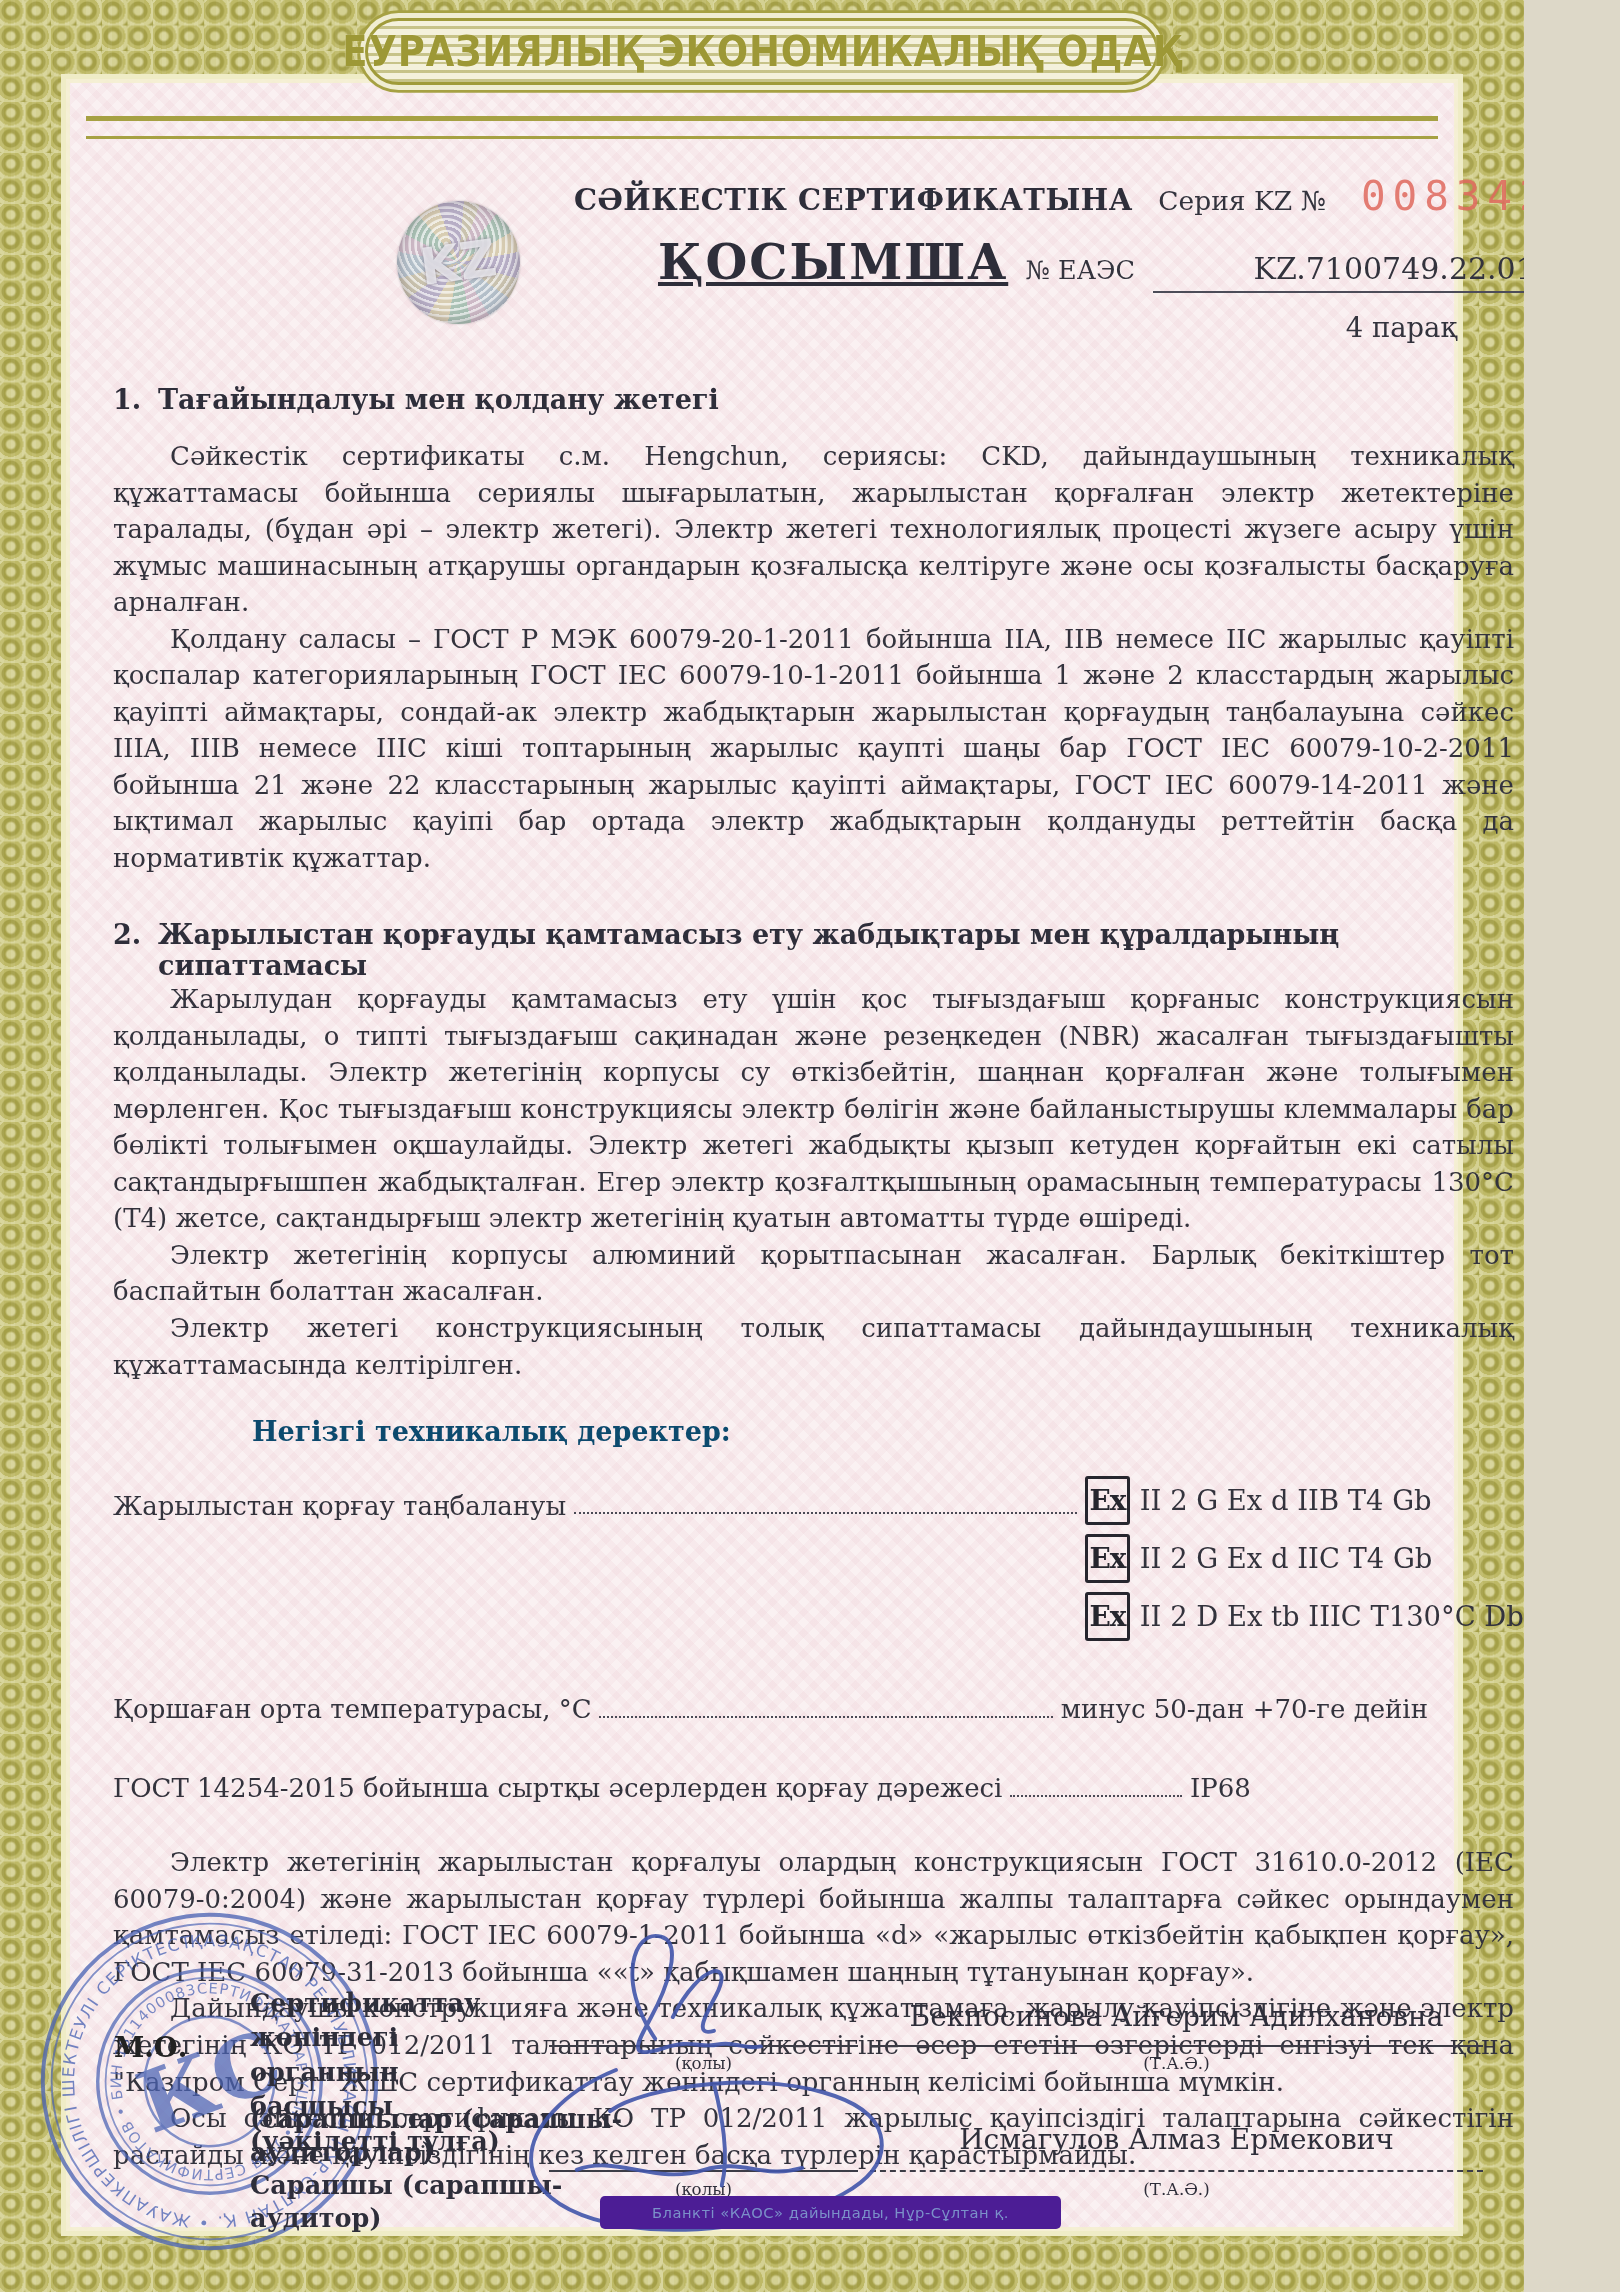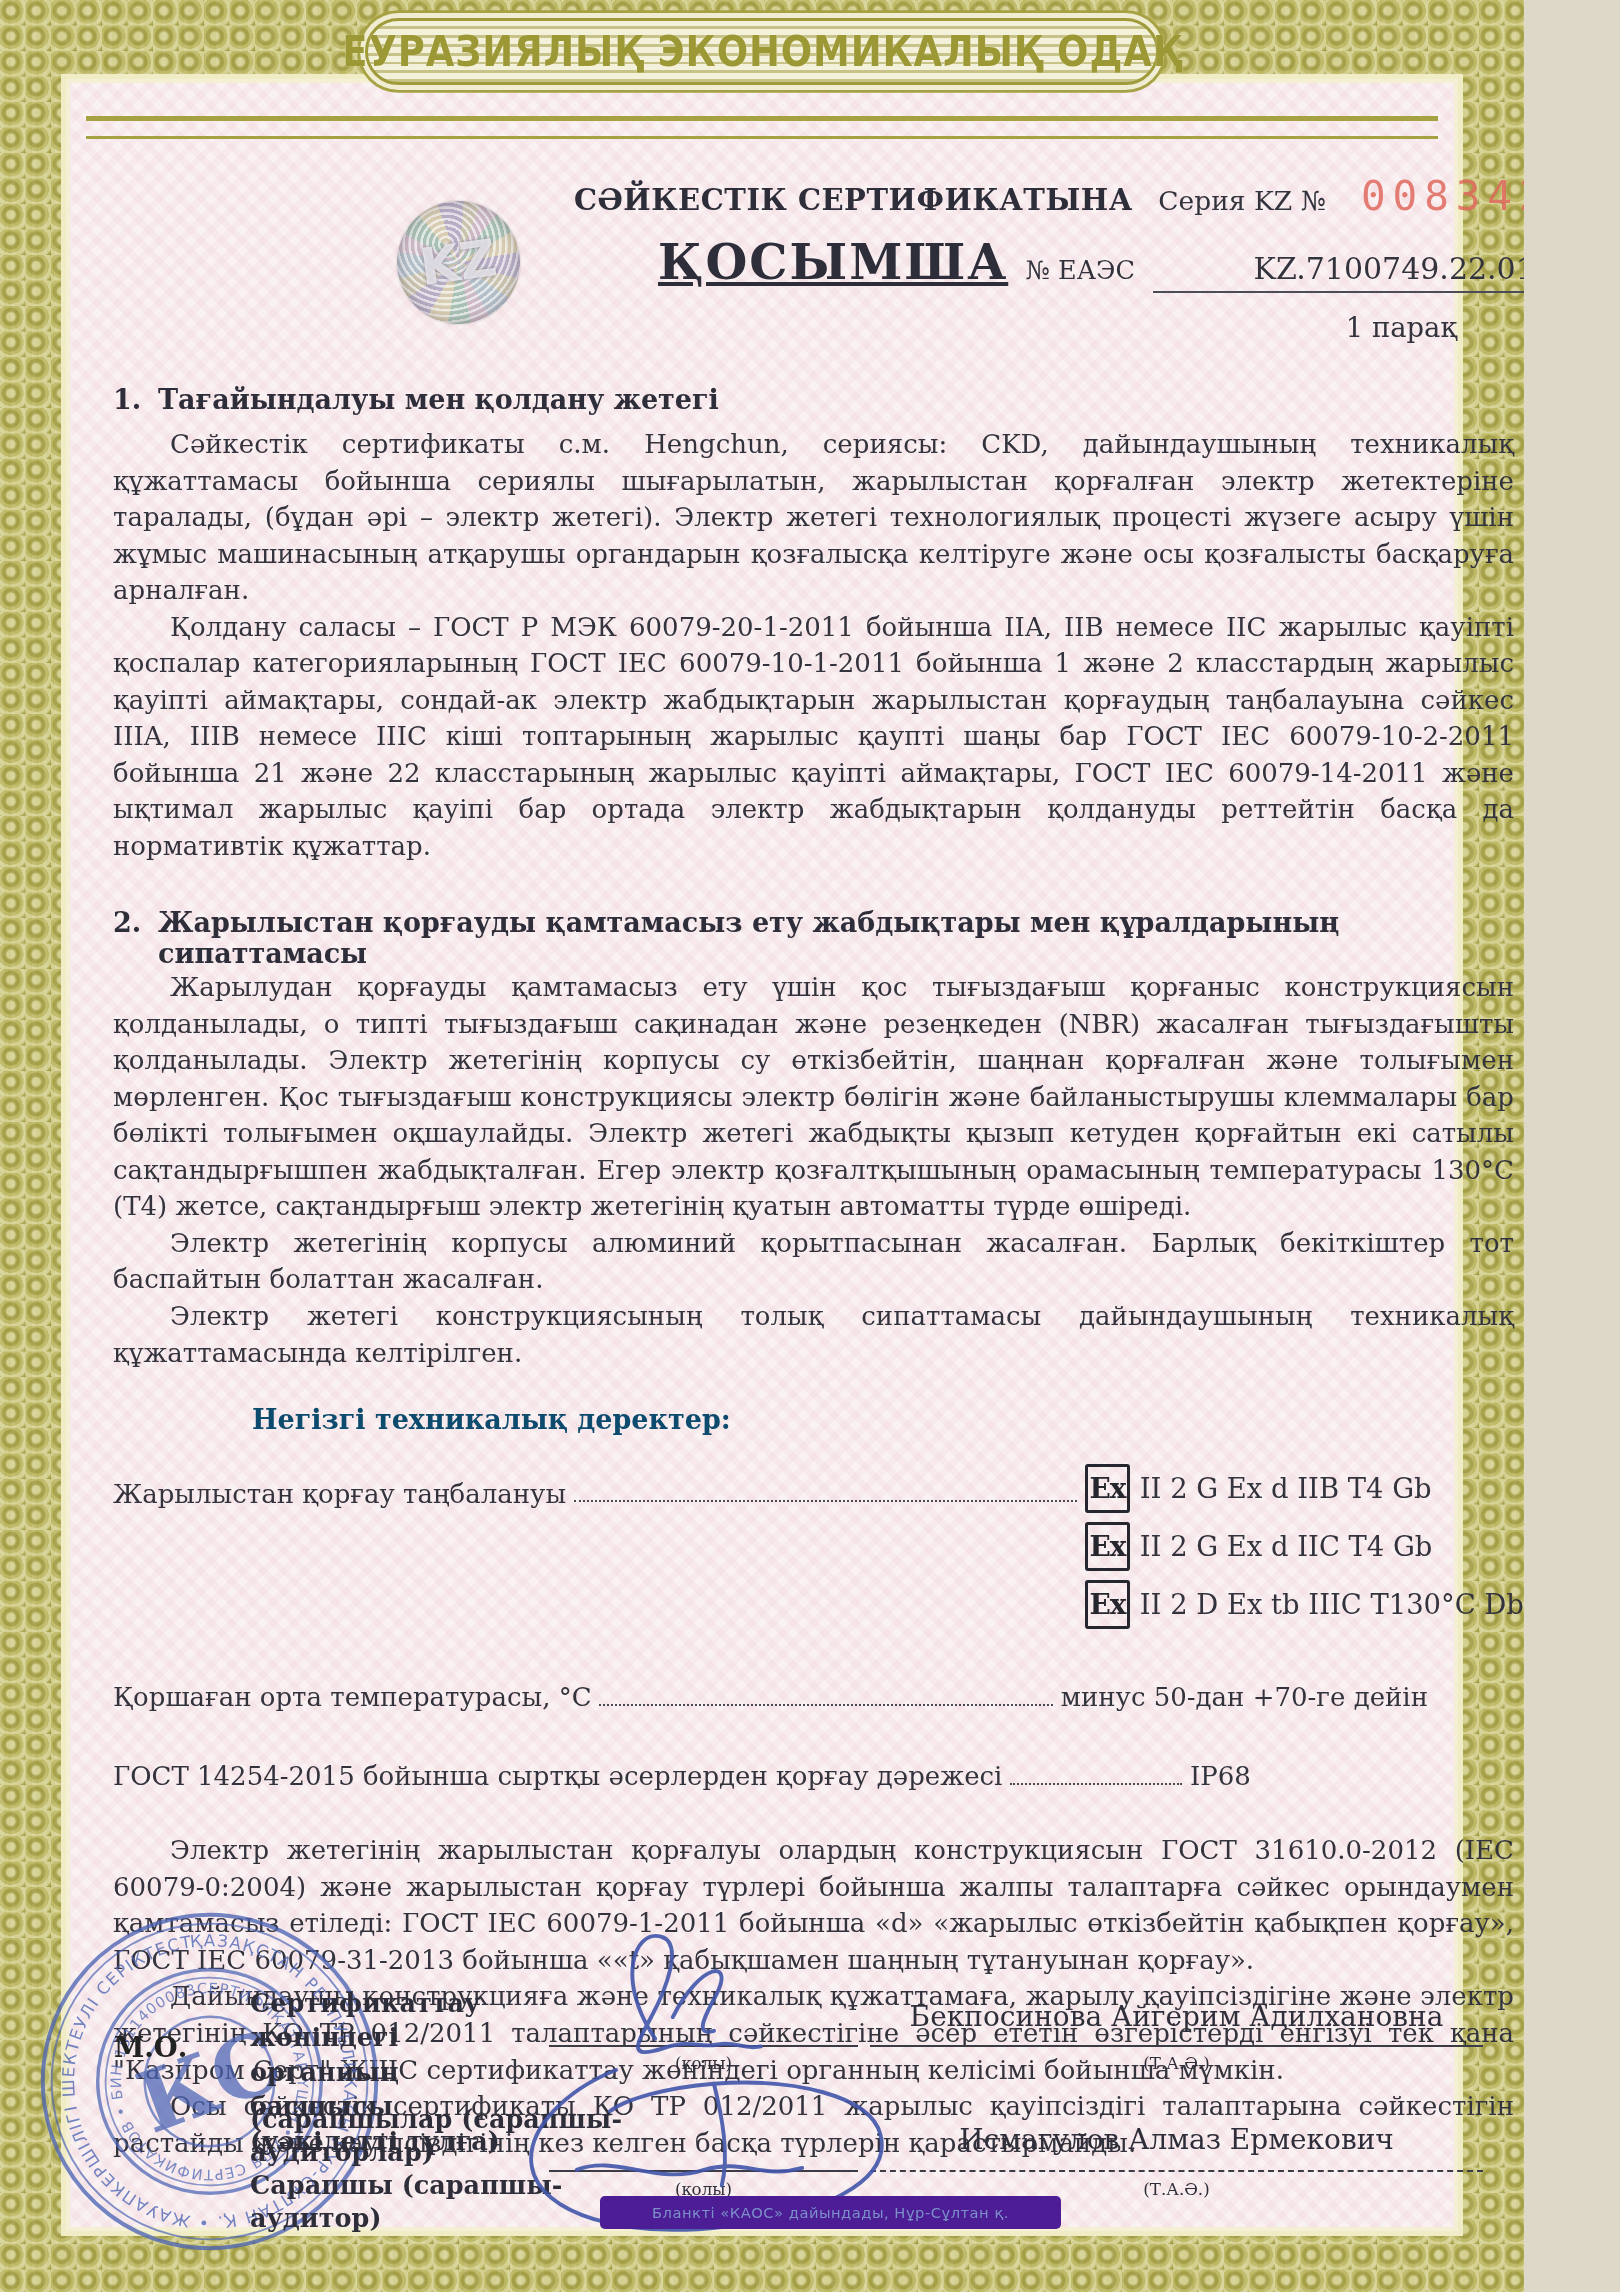--- a/index.html
+++ b/index.html
@@ -83,21 +83,21 @@
     font-family:"DejaVu Sans","Liberation Sans",sans-serif;
     font-weight:bold; font-size:51px; color:rgba(245,245,250,.75);
     text-shadow:0 0 3.9px rgba(120,110,130,.8); transform:rotate(-8deg);
   }
 
   
   .section-heading { display:flex; font-weight:bold; font-size:27px; color:#2e2e3a; }
   .section-heading .num { width:45px; flex:none; }
   .s1 { margin-top:41px; }
   .s2 { margin-top:43px; }
-  .para { font-size:26px; line-height:1.405; text-align:justify; text-indent:57px; margin-top:11px; }
+  .para { font-size:26px; line-height:1.405; text-align:justify; text-indent:57px; margin-top:23px; }
   .para.tight { margin-top:0; }
 
   
   .tech-heading { margin:33px 0 0 139px; font-weight:bold; font-size:27px; color:#0c4a6e; }
   .marking-block { display:flex; margin-top:29px; }
   .mark-left { flex:1; display:flex; align-items:flex-end; height:45px; }
   .mark-label { font-size:26px; white-space:nowrap; }
   .leader { flex:1; border-bottom:2.9px dotted #4a4a55; margin:0 7.8px 6.9px 7.8px; }
   .mark-right { width:429px; flex:none; }
   .ex-row { display:flex; align-items:center; gap:9.8px; margin-bottom:8.8px; font-size:27.4px; white-space:nowrap; }
@@ -170,21 +170,21 @@
       <span class="series-label">Серия KZ №</span>
       <span class="series-number">0083421</span>
     </div>
 
     <div class="appendix-row">
       <span class="appendix-title">ҚОСЫМША</span>
       <span class="appendix-no-label">№ ЕАЭС</span>
       <span class="appendix-number">KZ.7100749.22.01.09009</span>
     </div>
 
-    <div class="sheet-count">1 парақ</div>
+    <div class="sheet-count">4 парақ</div>
 
     <div class="section-heading s1">
       <span class="num">1.</span>
       <span>Тағайындалуы мен қолдану жетегі</span>
     </div>
     <div class="para">Сәйкестік сертификаты с.м. Hengchun, сериясы: CKD, дайындаушының техникалық құжаттамасы бойынша сериялы шығарылатын, жарылыстан қорғалған электр жетектеріне таралады, (бұдан әрі – электр жетегі). Электр жетегі технологиялық процесті жүзеге асыру үшін жұмыс машинасының атқарушы органдарын қозғалысқа келтіруге және осы қозғалысты басқаруға арналған.</div>
     <div class="para tight">Қолдану саласы – ГОСТ Р МЭК 60079-20-1-2011 бойынша IIA, IIB немесе IIC жарылыс қауіпті қоспалар категорияларының ГОСТ IEC 60079-10-1-2011 бойынша 1 және 2 класстардың жарылыс қауіпті аймақтары, сондай-ак электр жабдықтарын жарылыстан қорғаудың таңбалауына сәйкес IIIA, IIIB немесе IIIC кіші топтарының жарылыс қаупті шаңы бар ГОСТ IEC 60079-10-2-2011 бойынша 21 және 22 класстарының жарылыс қауіпті аймақтары, ГОСТ IEC 60079-14-2011 және ықтимал жарылыс қауіпі бар ортада электр жабдықтарын қолдануды реттейтін басқа да нормативтік құжаттар.</div>
 
     <div class="section-heading s2">
       <span class="num">2.</span>

